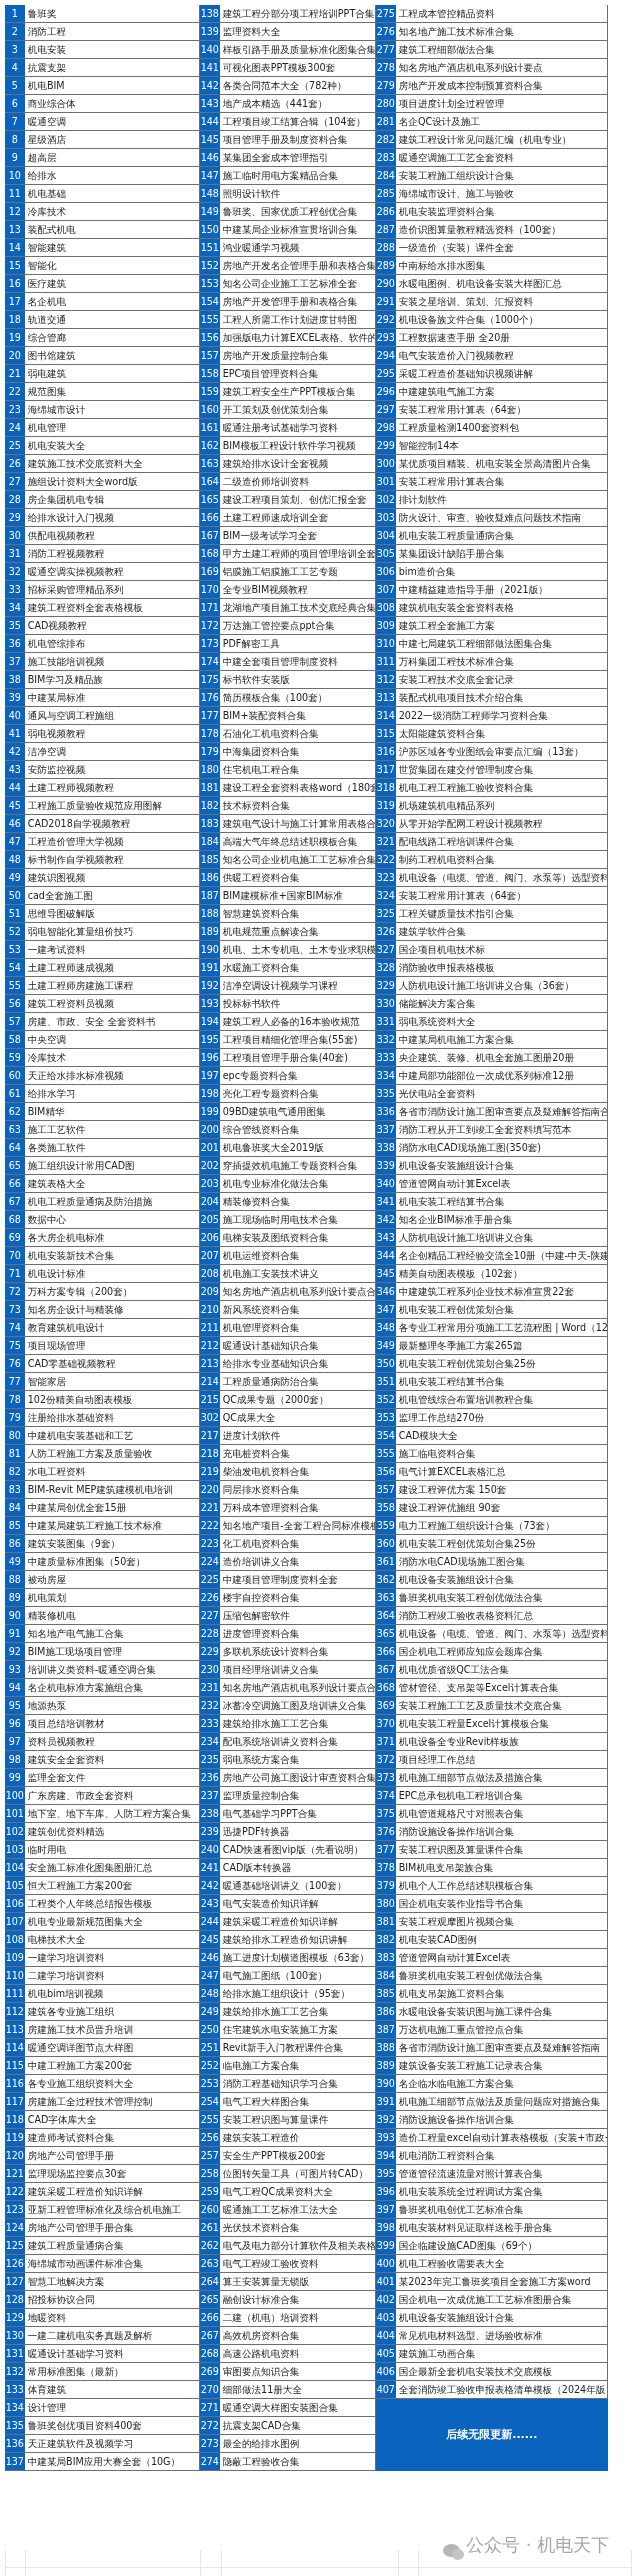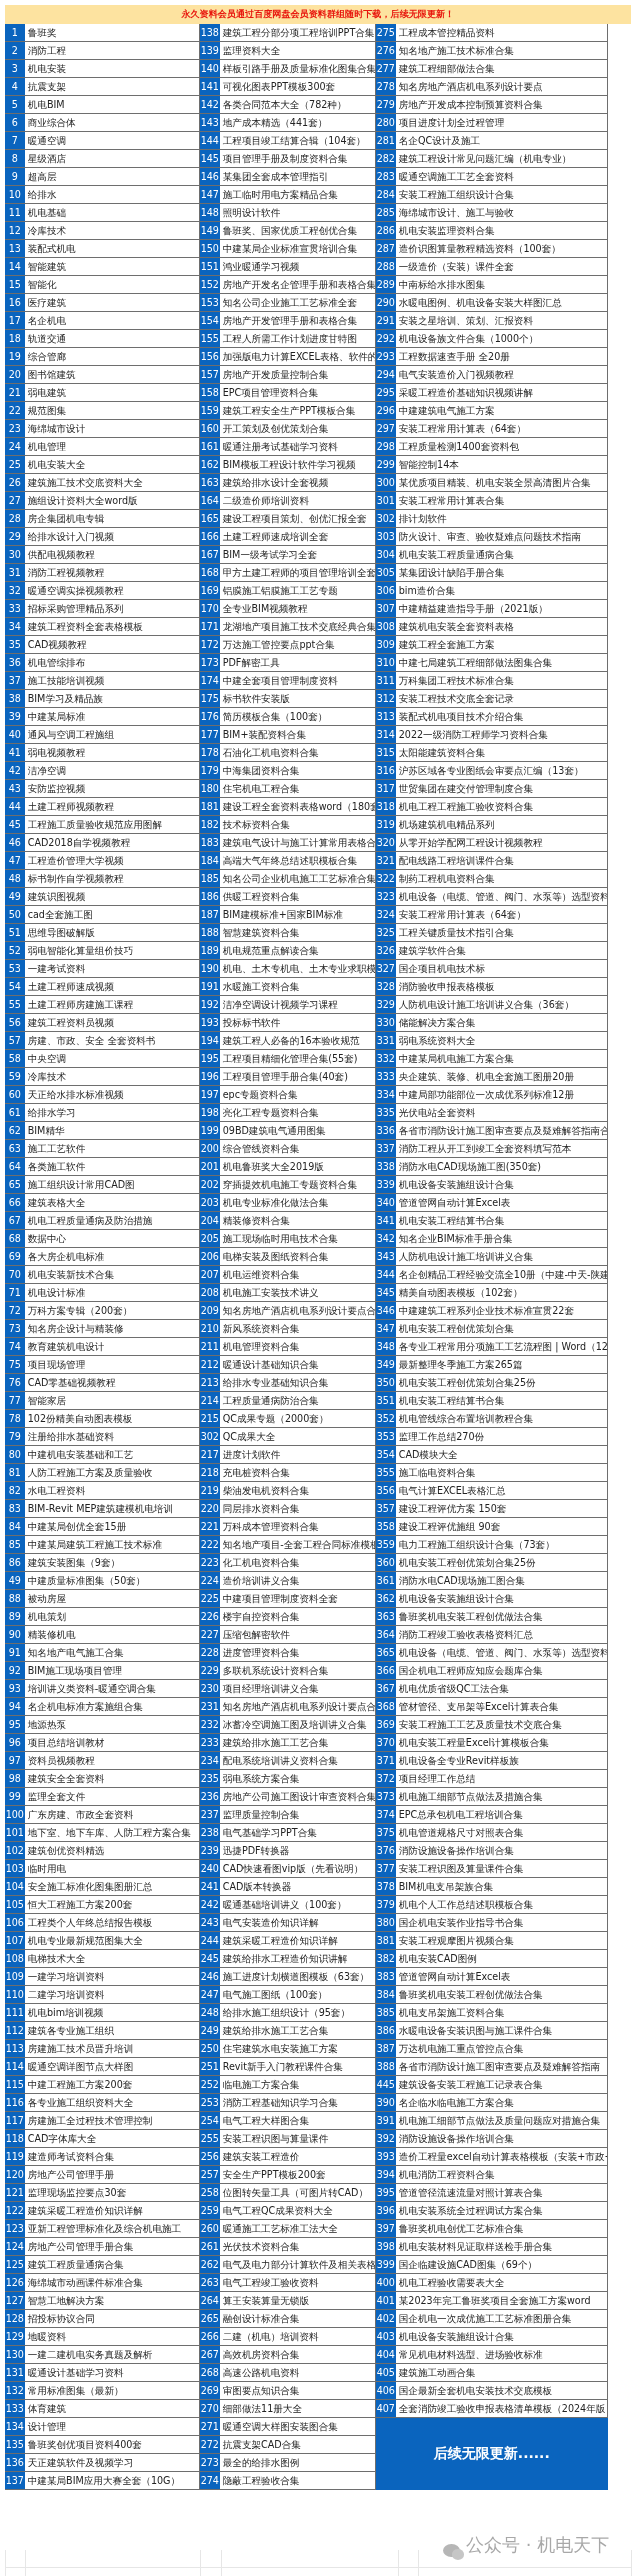--- a/index.html
+++ b/index.html
@@ -6,32 +6,31 @@
   body{width:636px;height:2576px;position:relative;overflow:hidden;font-family:"DejaVu Sans","Liberation Sans",sans-serif;}
   .sheet{position:absolute;left:4.8px;top:4.8px;width:626px;}
   .title{height:31px;background:#0a64be;color:#fff;font-weight:bold;font-size:18.3px;line-height:31px;text-align:center;letter-spacing:0.5px;}
   .banner{height:19px;background:#fde3a0;color:#e8170e;font-weight:bold;font-size:9.1px;line-height:19px;text-align:center;}
   .grid{display:flex;}
   .col{display:flex;flex-direction:column;}
   .col.c1{width:195px;} .col.c2{width:176px;} .col.c3{width:232px;}
   .row{display:flex;height:18px;box-sizing:border-box;border-bottom:1px solid #6e6e6e;border-right:1px solid #6e6e6e;}
   .num{width:20px;flex:none;background:#0a64be;color:#fff;font-size:9.6px;line-height:17.3px;text-align:center;}
   .txt{flex:1;padding-left:2.9px;font-size:9.6px;line-height:17.3px;color:#222;white-space:nowrap;overflow:hidden;background:#fff;}
-  .more{flex:1;background:#0a64be;color:#fff;font-weight:bold;font-size:14px;display:flex;align-items:center;justify-content:center;}
+  .more{flex:1;background:#0a64be;color:#fff;font-weight:bold;font-size:11px;display:flex;align-items:center;justify-content:center;}
   .empty{position:absolute;left:4.8px;width:626px;height:17.3px;border-bottom:1px solid #e6e6e6;}
   .vline{position:absolute;top:2550px;height:26px;border-left:1px solid #e6e6e6;}
   .wm{position:absolute;left:443px;top:2533px;color:#9a9a9a;font-size:18px;opacity:0.85;display:flex;align-items:flex-end;gap:5.8px;}
   .wm .bubble{width:17.3px;height:13.5px;border-radius:50%;background:#aaaaaa;display:inline-block;position:relative;}
   .wm .bubble:after{content:"";position:absolute;left:8.7px;top:5.8px;width:12.5px;height:10.6px;border-radius:50%;background:#bdbdbd;}
 </style>
 </head>
 <body>
 
 <div class="sheet">
-  <div class="banner">永久资料会员通过百度网盘会员资料群组随时下载，后续无限更新！</div>
   <div class="grid">
     <div class="col c1">
         <div class="row">
           <span class="num">1</span>
           <span class="txt">鲁班奖</span>
         </div>
         <div class="row">
           <span class="num">2</span>
           <span class="txt">消防工程</span>
         </div>
@@ -1577,21 +1576,21 @@
         </div>
         <div class="row">
           <span class="num">387</span>
           <span class="txt">万达机电施工重点管控点合集</span>
         </div>
         <div class="row">
           <span class="num">388</span>
           <span class="txt">各省市消防设计施工图审查要点及疑难解答指南</span>
         </div>
         <div class="row">
-          <span class="num">445</span>
+          <span class="num">389</span>
           <span class="txt">建筑设备安装工程施工记录表合集</span>
         </div>
         <div class="row">
           <span class="num">390</span>
           <span class="txt">名企临水临电施工方案合集</span>
         </div>
         <div class="row">
           <span class="num">391</span>
           <span class="txt">机电施工细部节点做法及质量问题应对措施合集</span>
         </div>

